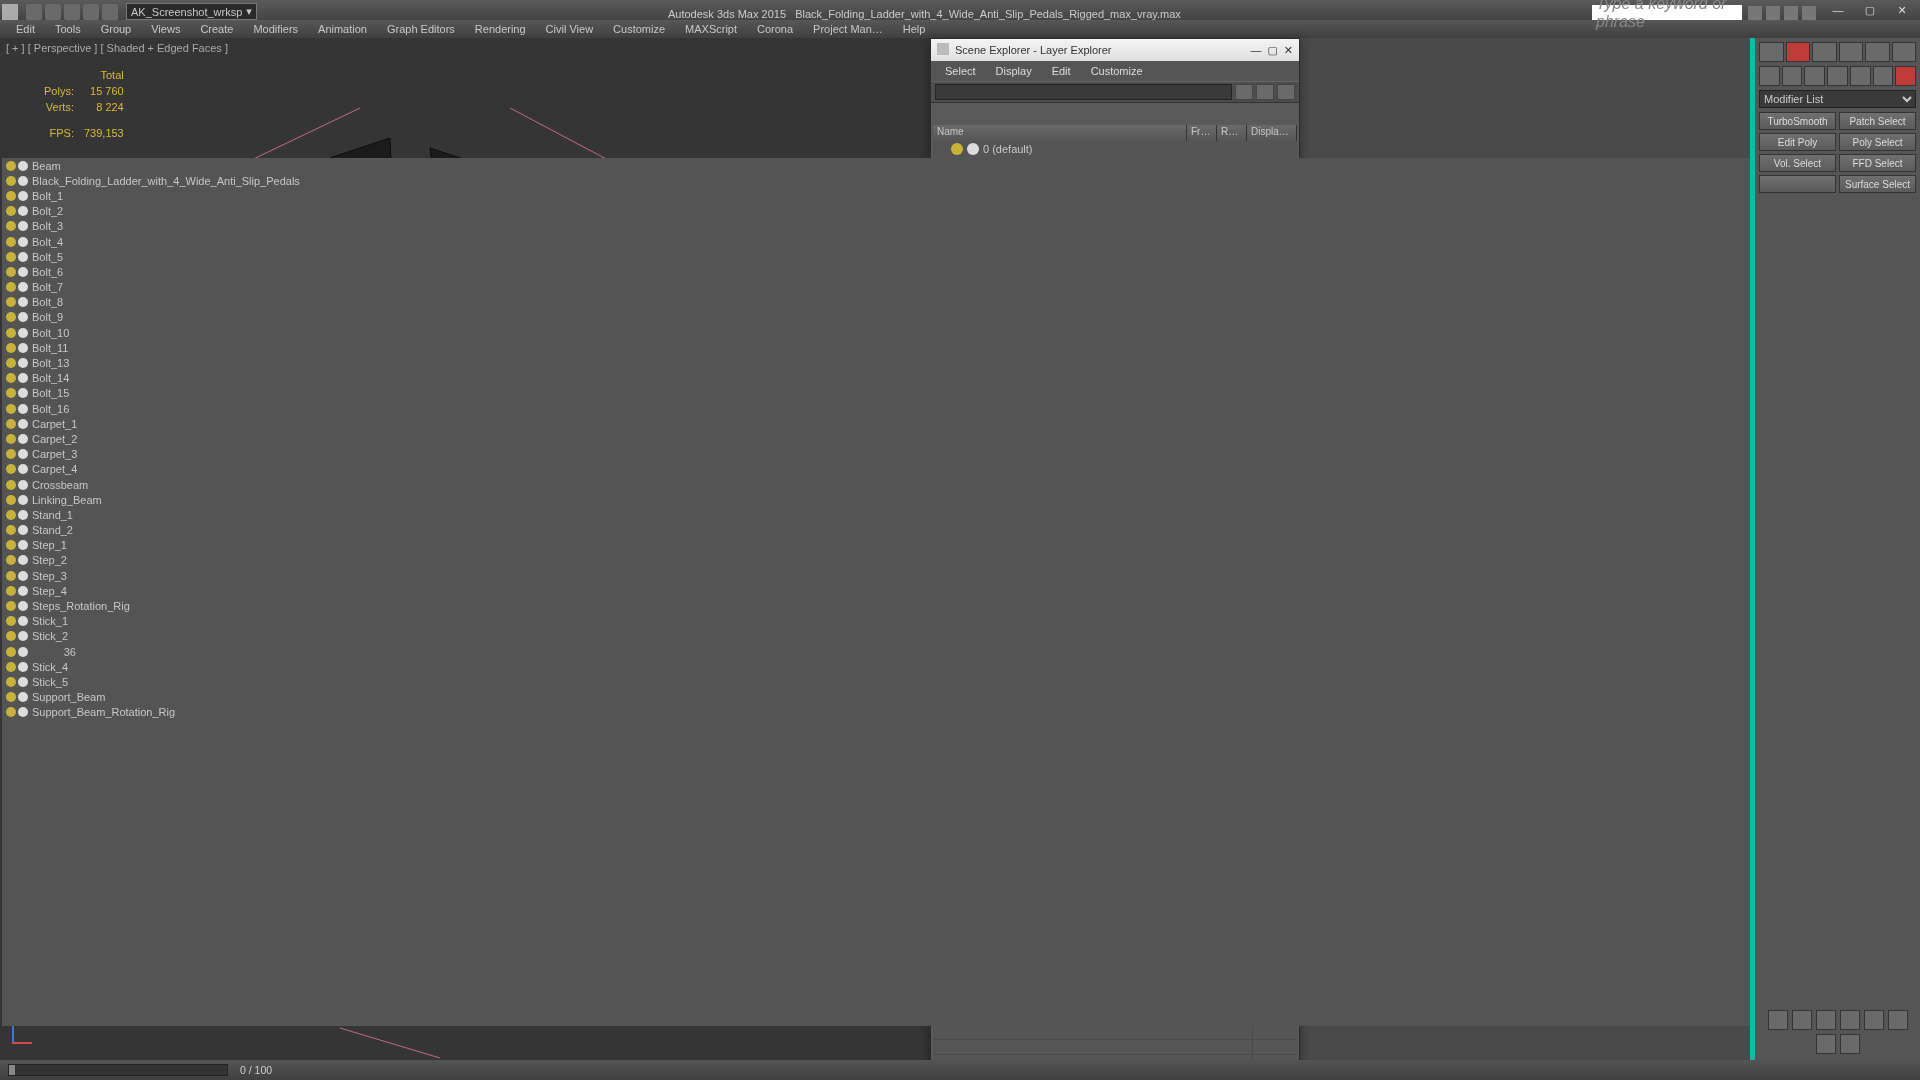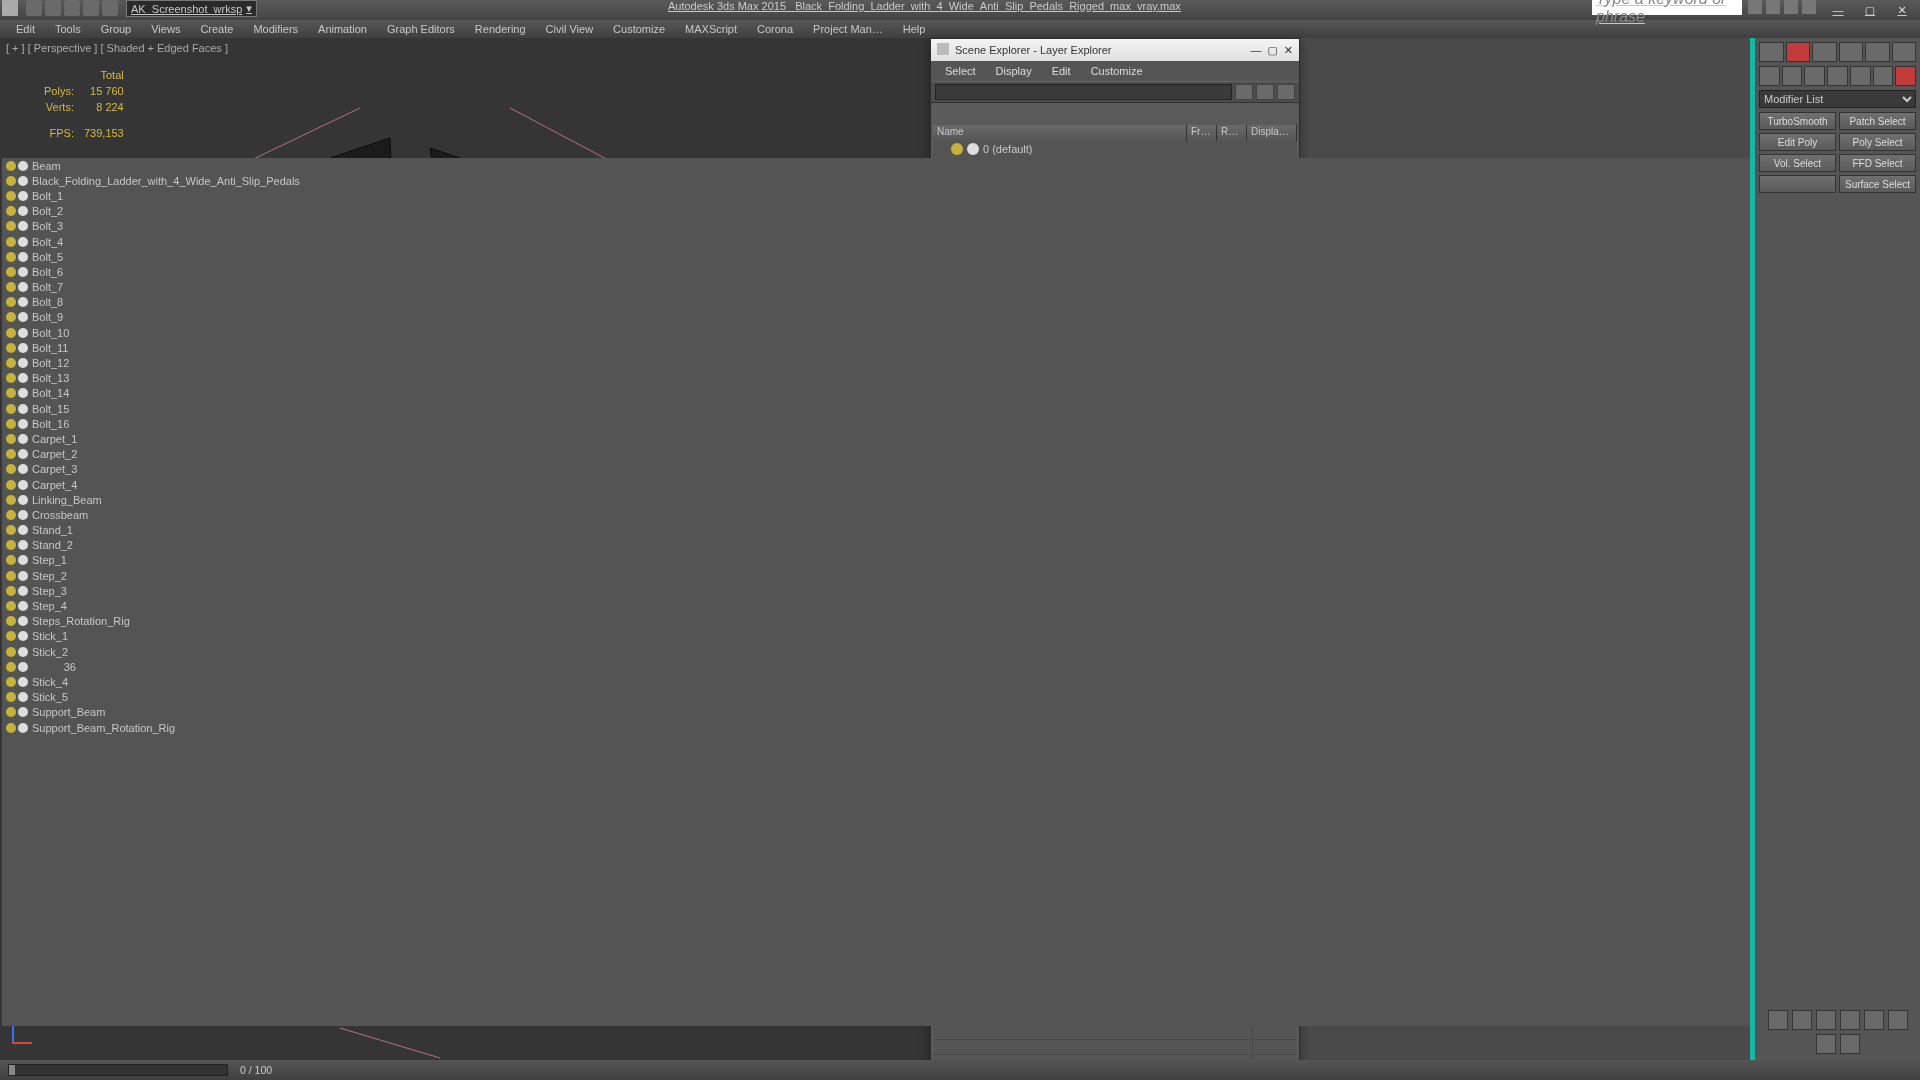--- a/index.html
+++ b/index.html
@@ -1,19 +1,19 @@
 <!DOCTYPE html>
 <html><head>
 <meta charset="utf-8">
 <style>
 * { box-sizing: border-box; margin: 0; padding: 0; font-family: "Segoe UI", Tahoma, sans-serif; }
 body { background: #4a4a4a; color: #c8c8c8; font-size: 11px; overflow: hidden; width: 1920px; height: 1080px; position: relative; }
 
 
-.titlebar { height: 20px; background: linear-gradient(#5a5a5a,#444); display:flex; align-items:flex-start; padding:0 2px;text-decoration:underline; }
+.titlebar { height: 20px; background: linear-gradient(#5a5a5a,#444); display:flex; align-items:flex-end; padding:0 2px; }
 .titlebar .logo { width:16px; height:16px; background:#aaa; margin-right:8px; }
 .titlebar .qat { display:flex; gap:3px; align-items:center; }
 .titlebar .qat span { width:16px; height:16px; background:#6a6a6a; display:inline-block; border-radius:2px; }
 .titlebar .ws { margin-left:8px; background:#2a2a2a; padding:1px 4px; border:1px solid #777; display:flex; align-items:center; gap:4px;}
 .titlebar .center { flex:1; text-align:center; color:#ccc; font-size:11px; }
 .titlebar .search { width:150px; height:15px; background:#fff; color:#888; padding:0 4px; font-style:italic; font-size:16px; display:flex; align-items:center;}
 .titlebar .right-icons { display:flex; gap:4px; margin:0 6px;}
 .titlebar .right-icons span { width:14px; height:14px; background:#777;}
 .titlebar .winbtns { display:flex; gap:0;}
 .titlebar .winbtns div { width:32px; height:20px; display:flex; align-items:center; justify-content:center; color:#ddd; }
@@ -643,28 +643,20 @@
             <span class="dot w"></span>
           </span>
           <span class="nm">Bolt_11</span>
           <span class="fc">272</span>
         </div>
         <div class="srow">
           <span class="dots">
             <span class="dot"></span>
             <span class="dot w"></span>
           </span>
-          <span class="nm">Bolt_12</span>
-          <span class="fc">272</span>
-        </div>
-        <div class="srow">
-          <span class="dots">
-            <span class="dot"></span>
-            <span class="dot w"></span>
-          </span>
           <span class="nm">Bolt_13</span>
           <span class="fc">272</span>
         </div>
         <div class="srow">
           <span class="dots">
             <span class="dot"></span>
             <span class="dot w"></span>
           </span>
           <span class="nm">Bolt_14</span>
           <span class="fc">272</span>
@@ -715,30 +707,30 @@
             <span class="dot w"></span>
           </span>
           <span class="nm">Carpet_4</span>
           <span class="fc">224</span>
         </div>
         <div class="srow">
           <span class="dots">
             <span class="dot"></span>
             <span class="dot w"></span>
           </span>
+          <span class="nm">Crossbeam</span>
+          <span class="fc">200</span>
+        </div>
+        <div class="srow">
+          <span class="dots">
+            <span class="dot"></span>
+            <span class="dot w"></span>
+          </span>
           <span class="nm">Linking_Beam</span>
           <span class="fc">912</span>
-        </div>
-        <div class="srow">
-          <span class="dots">
-            <span class="dot"></span>
-            <span class="dot w"></span>
-          </span>
-          <span class="nm">Crossbeam</span>
-          <span class="fc">200</span>
         </div>
         <div class="srow">
           <span class="dots">
             <span class="dot"></span>
             <span class="dot w"></span>
           </span>
           <span class="nm">Stand_1</span>
           <span class="fc">448</span>
         </div>
         <div class="srow">

